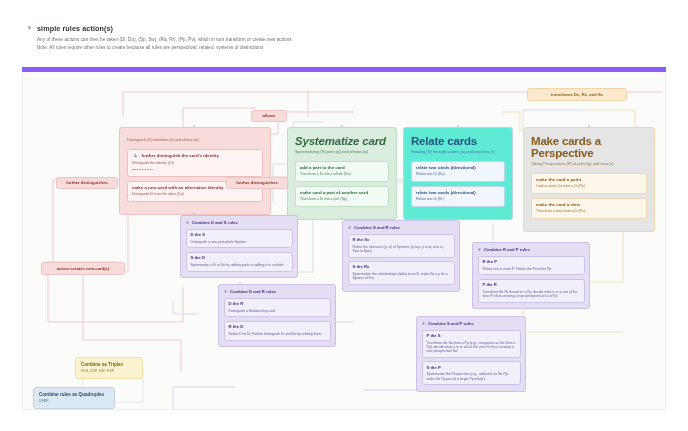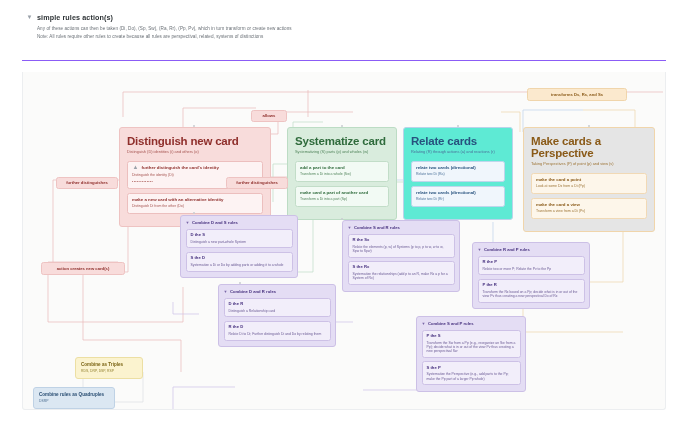--- a/index.html
+++ b/index.html
@@ -12,24 +12,24 @@
   }
   #root {
     position: relative;
     width: 688px; height: 431px;
     background: #ffffff;
   }
 
   
   .header {
     position: absolute;
-    left: 22px; top: 13px;
+    left: 22px; top: 24px;
     width: 644px; height: 48px;
     background: #ffffff;
-    border-bottom: 1px solid #8b5cf6;
+    border-bottom: 5px solid #8b5cf6;
   }
   .hdr-row {
     display: flex; align-items: center; gap: 4px;
     padding-left: 4px;
   }
   .chev {
     color: #9aa1a9; font-size: 6px; line-height: 1;
     width: 7px; text-align: center;
     transform: translateY(-1px);
   }
@@ -91,21 +91,21 @@
   
   .c-d { background: #f8dcdb; border-color: #eec3c2; }
   .c-d .big-title { color: #8f2f2c; }
   .c-d .big-sub { color: #a5534f; }
   .c-d .item { border-color: #ecbfbe; background: #fdf3f3; }
   .c-d .item-title { color: #8f2f2c; }
   .c-d .item-sub, .c-d .item-dots { color: #a5534f; }
 
   
   .c-s { background: #d9ecdd; border-color: #bcdcc4; }
-  .c-s .big-title { color: #2f6b3c; }
+  .c-s .big-title { color: #2f6b3c; font-style: italic; }
   .c-s .big-sub { color: #4f8359; }
   .c-s .item { border-color: #c2ddc8; background: #f2faf4; }
   .c-s .item-title { color: #2f6b3c; }
   .c-s .item-sub { color: #4f8359; }
 
   
   .c-r { background: #5eead4; border-color: #bad3ea; }
   .c-r .big-title { color: #27527e; }
   .c-r .big-sub { color: #4a7099; }
   .c-r .item { border-color: #bed6ec; background: #f0f6fc; }
@@ -243,21 +243,20 @@
         </g>
 
         <g stroke="#dcdfe3">
           <path d="M120 300 L120 330 L60 330"></path>
           <path d="M60 330 L60 300"></path>
         </g>
       </g>
     </svg>
 
     <div class="node bigcard c-d" style="left:96px; top:55px; width:152px;">
-      <div class="big-title">Distinguish new card</div>
       <div class="big-sub">Distinguish (D) identities (i) and others (o)</div>
       <div class="items">
         <div class="item">
           <div class="item-head">
             <span class="chev">▲</span>
             <span class="item-title">further distinguish the card's identity</span>
           </div>
           <div class="item-sub">Distinguish the identity (Di)</div>
           <div class="item-dots">•••••••••••••</div>
         </div>

